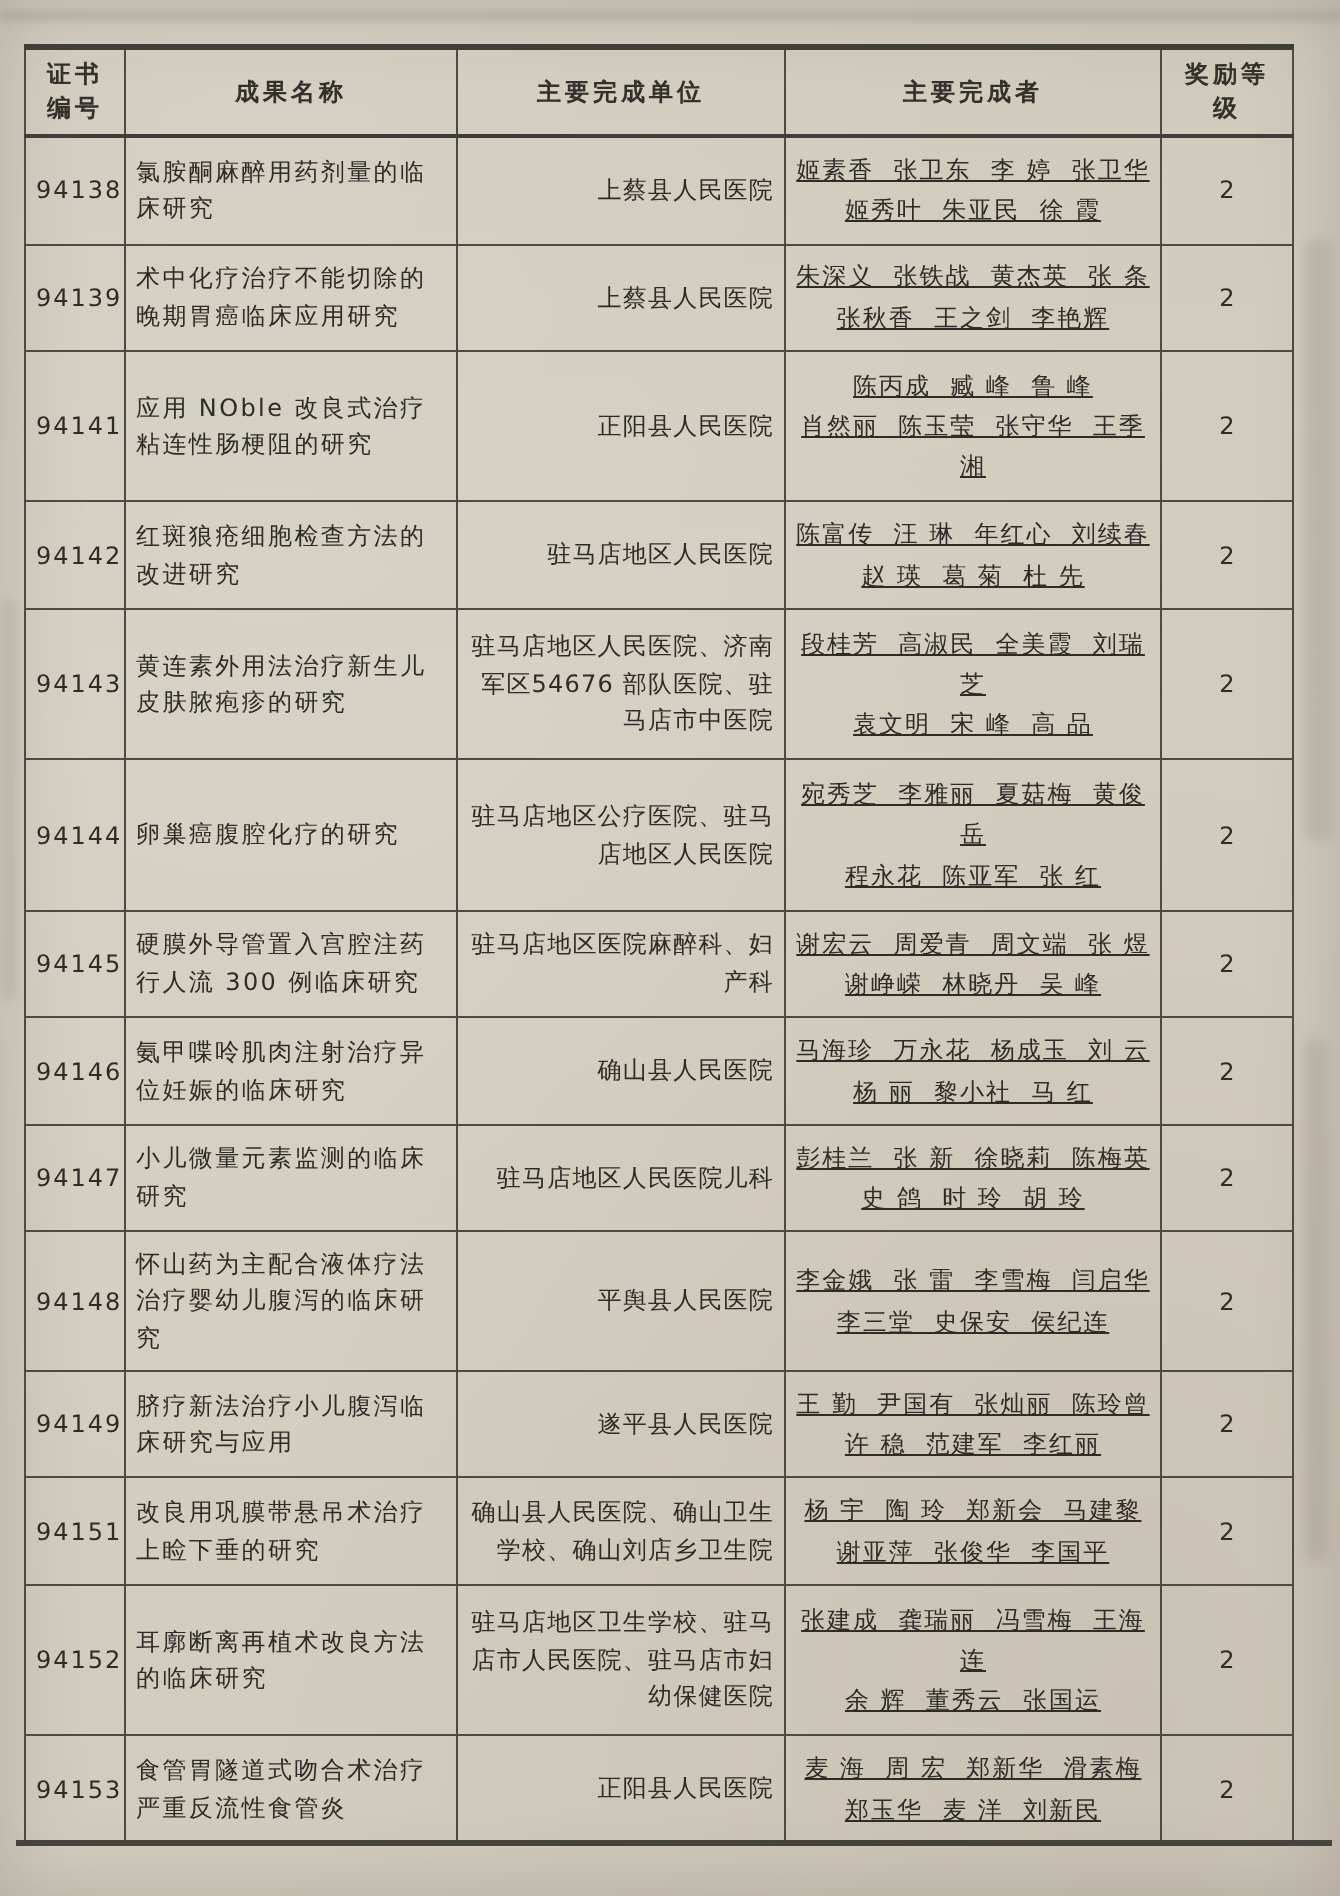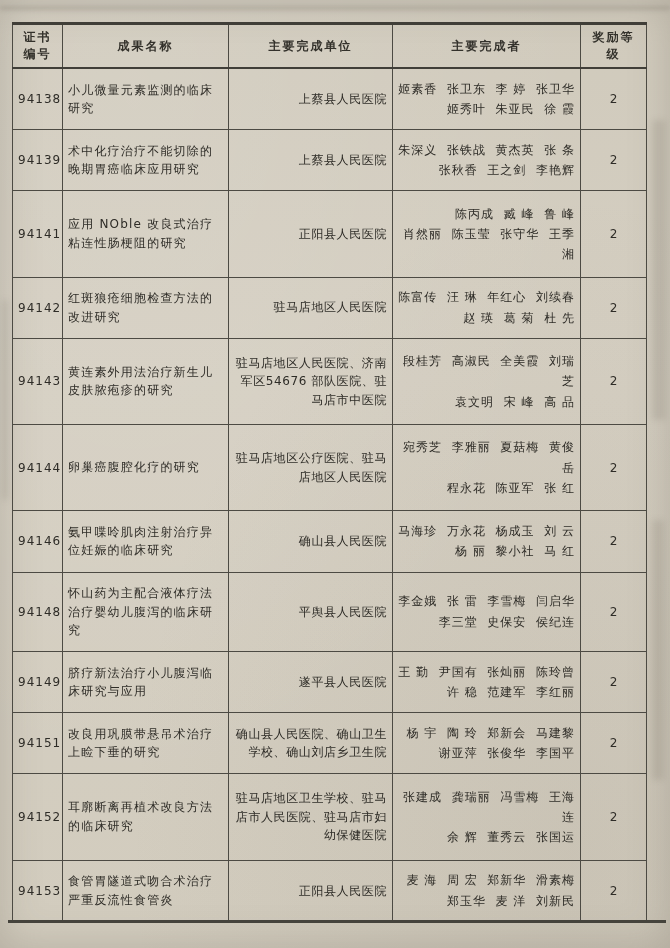--- a/index.html
+++ b/index.html
@@ -46,21 +46,21 @@
     border-bottom:2.5px solid #403e38;
     font-weight:600;
     text-align:center;
     letter-spacing:2px;
     height:30px;
     color:#33312b;
   }
   .cell-cert{text-align:right;letter-spacing:1px;font-size:12.5px;}
   .cell-title{letter-spacing:1.2px;line-height:1.55;text-align:left;}
   .cell-unit{letter-spacing:0.6px;line-height:1.55;text-align:right;}
-  .cell-authors{line-height:1.7;text-align:right;}
+  .cell-authors{line-height:1.7;text-align:center;text-decoration:underline;}
   .authors-line{white-space:pre-wrap;letter-spacing:1px;}
   .cell-grade{text-align:center;font-size:13px;}
   .bottom-rule{
     position:absolute;left:8px;top:920px;width:658px;height:3px;
     background:#45433c;
   }
 </style>
 </head>
 <body>
 
@@ -84,21 +84,21 @@
       <th>证书编号</th>
       <th>成果名称</th>
       <th>主要完成单位</th>
       <th>主要完成者</th>
       <th>奖励等级</th>
     </tr>
   </thead>
   <tbody>
       <tr>
     <td class="cell-cert">94138</td>
-    <td class="cell-title">小儿微量元素监测的临床研究</td>
+    <td class="cell-title">氯胺酮麻醉用药剂量的临床研究</td>
     <td class="cell-unit">上蔡县人民医院</td>
     <td class="cell-authors">
       <div class="authors-line">姬素香  张卫东  李 婷  张卫华</div>
       <div class="authors-line">姬秀叶  朱亚民  徐 霞</div>
     </td>
     <td class="cell-grade">2</td>
   </tr>
       <tr>
     <td class="cell-cert">94139</td>
     <td class="cell-title">术中化疗治疗不能切除的晚期胃癌临床应用研究</td>
@@ -143,30 +143,50 @@
     <td class="cell-cert">94144</td>
     <td class="cell-title">卵巢癌腹腔化疗的研究</td>
     <td class="cell-unit">驻马店地区公疗医院、驻马店地区人民医院</td>
     <td class="cell-authors">
       <div class="authors-line">宛秀芝  李雅丽  夏菇梅  黄俊岳</div>
       <div class="authors-line">程永花  陈亚军  张 红</div>
     </td>
     <td class="cell-grade">2</td>
   </tr>
       <tr>
+    <td class="cell-cert">94145</td>
+    <td class="cell-title">硬膜外导管置入宫腔注药行人流 300 例临床研究</td>
+    <td class="cell-unit">驻马店地区医院麻醉科、妇产科</td>
+    <td class="cell-authors">
+      <div class="authors-line">谢宏云  周爱青  周文端  张 煜</div>
+      <div class="authors-line">谢峥嵘  林晓丹  吴 峰</div>
+    </td>
+    <td class="cell-grade">2</td>
+  </tr>
+      <tr>
     <td class="cell-cert">94146</td>
     <td class="cell-title">氨甲喋呤肌肉注射治疗异位妊娠的临床研究</td>
     <td class="cell-unit">确山县人民医院</td>
     <td class="cell-authors">
       <div class="authors-line">马海珍  万永花  杨成玉  刘 云</div>
       <div class="authors-line">杨 丽  黎小社  马 红</div>
     </td>
     <td class="cell-grade">2</td>
   </tr>
       <tr>
+    <td class="cell-cert">94147</td>
+    <td class="cell-title">小儿微量元素监测的临床研究</td>
+    <td class="cell-unit">驻马店地区人民医院儿科</td>
+    <td class="cell-authors">
+      <div class="authors-line">彭桂兰  张 新  徐晓莉  陈梅英</div>
+      <div class="authors-line">史 鸽  时 玲  胡 玲</div>
+    </td>
+    <td class="cell-grade">2</td>
+  </tr>
+      <tr>
     <td class="cell-cert">94148</td>
     <td class="cell-title">怀山药为主配合液体疗法治疗婴幼儿腹泻的临床研究</td>
     <td class="cell-unit">平舆县人民医院</td>
     <td class="cell-authors">
       <div class="authors-line">李金娥  张 雷  李雪梅  闫启华</div>
       <div class="authors-line">李三堂  史保安  侯纪连</div>
     </td>
     <td class="cell-grade">2</td>
   </tr>
       <tr>

